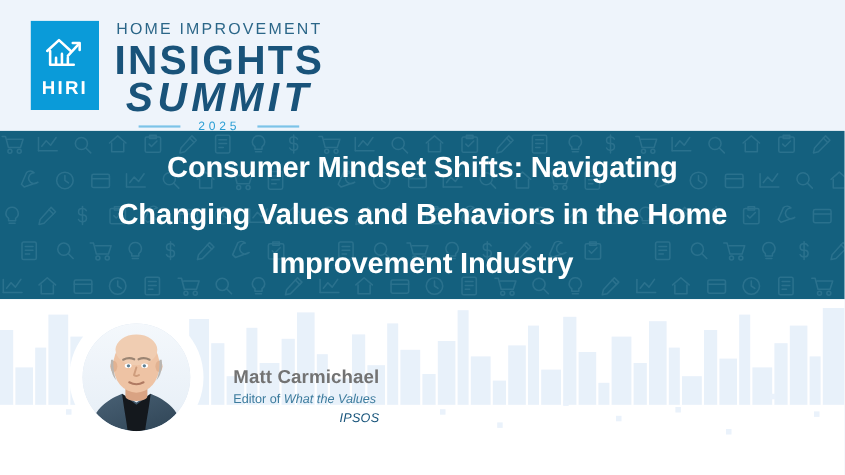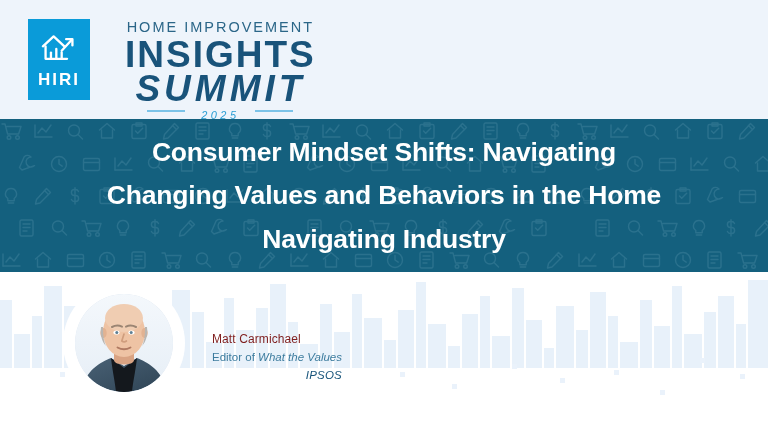--- a/index.html
+++ b/index.html
@@ -40,21 +40,21 @@
     color:#ffffff;
     font-size:17px;
     font-weight:bold;
     letter-spacing:2.0px;
     line-height:1;
     margin-top:5px;
     font-family:"Liberation Sans", sans-serif;
   }
 
   .logo-words {
-    margin-left:35px;
+    margin-left:14px;
     padding-top:1px;
     display:flex; flex-direction:column; align-items:center;
   }
   .kicker {
     color:#2b6688;
     font-size:14.5px;
     letter-spacing:2.0px;
     line-height:1;
     font-weight:400;
     white-space:nowrap;
@@ -64,22 +64,22 @@
     font-weight:bold;
     font-size:37px;
     line-height:0.96;
     letter-spacing:2.0px;
     white-space:nowrap;
     margin-top:2px;
   }
   .bigword.second { letter-spacing:4.0px; margin-top:-1px;font-style:italic; }
 
   .year-row {
-    display:flex; justify-content:center;
-    width:100%; margin-top:3px; gap:16px;font-style:italic;
+    display:flex; align-items:center; justify-content:center;
+    width:100%; margin-top:3px; gap:16px;
   }
   .year-rule { height:2px; background:#7cc3e8; flex:0 0 38px; }
   .year-text {
     color:#2b9ed4; font-size:11px; letter-spacing:3.4px;
     font-weight:500; line-height:1;
   }
 
   
   .title-band {
     position:absolute; left:0; top:119px; width:768px; height:153px;
@@ -131,21 +131,21 @@
     overflow:hidden;
     background:#dfe8f2;
   }
   .photo svg { display:block; width:98px; height:98px; }
 
   .speaker {
     position:absolute; left:212px; top:60px;
     text-align:left;
   }
   .sp-name {
-    color:#7f1d1d; font-weight:normal; font-size:12px;
+    color:#737373; font-weight:bold; font-size:17px;
     line-height:1.25; letter-spacing:0.1px;
   }
   .sp-role {
     color:#3d7c9e; font-size:11.5px; line-height:1.45;
     margin-top:2px;
   }
   .sp-role .wtf { font-style:italic; }
   .sp-org {
     color:#16537a; font-weight:normal; font-style:italic;
     font-size:11.5px; line-height:1.35; margin-top:2px;
@@ -297,21 +297,21 @@
       </defs>
 
       <use href="#tile" x="0" y="0"></use>
       <use href="#tile" x="288" y="0"></use>
       <use href="#tile" x="576" y="0"></use>
     </svg>
 
     <div class="title-stack">
       <div class="title-line">Consumer Mindset Shifts: Navigating</div>
       <div class="title-line">Changing Values and Behaviors in the Home</div>
-      <div class="title-line">Navigating Industry</div>
+      <div class="title-line">Improvement Industry</div>
     </div>
   </div>
 
   <div class="bottom-area">
 
     <svg class="skyline" viewBox="0 0 768 160" preserveAspectRatio="none">
       <g fill="#e8f1fa">
         <rect x="0" y="28" width="12" height="132"></rect>
         <rect x="14" y="62" width="16" height="98"></rect>
         <rect x="32" y="44" width="10" height="116"></rect>

